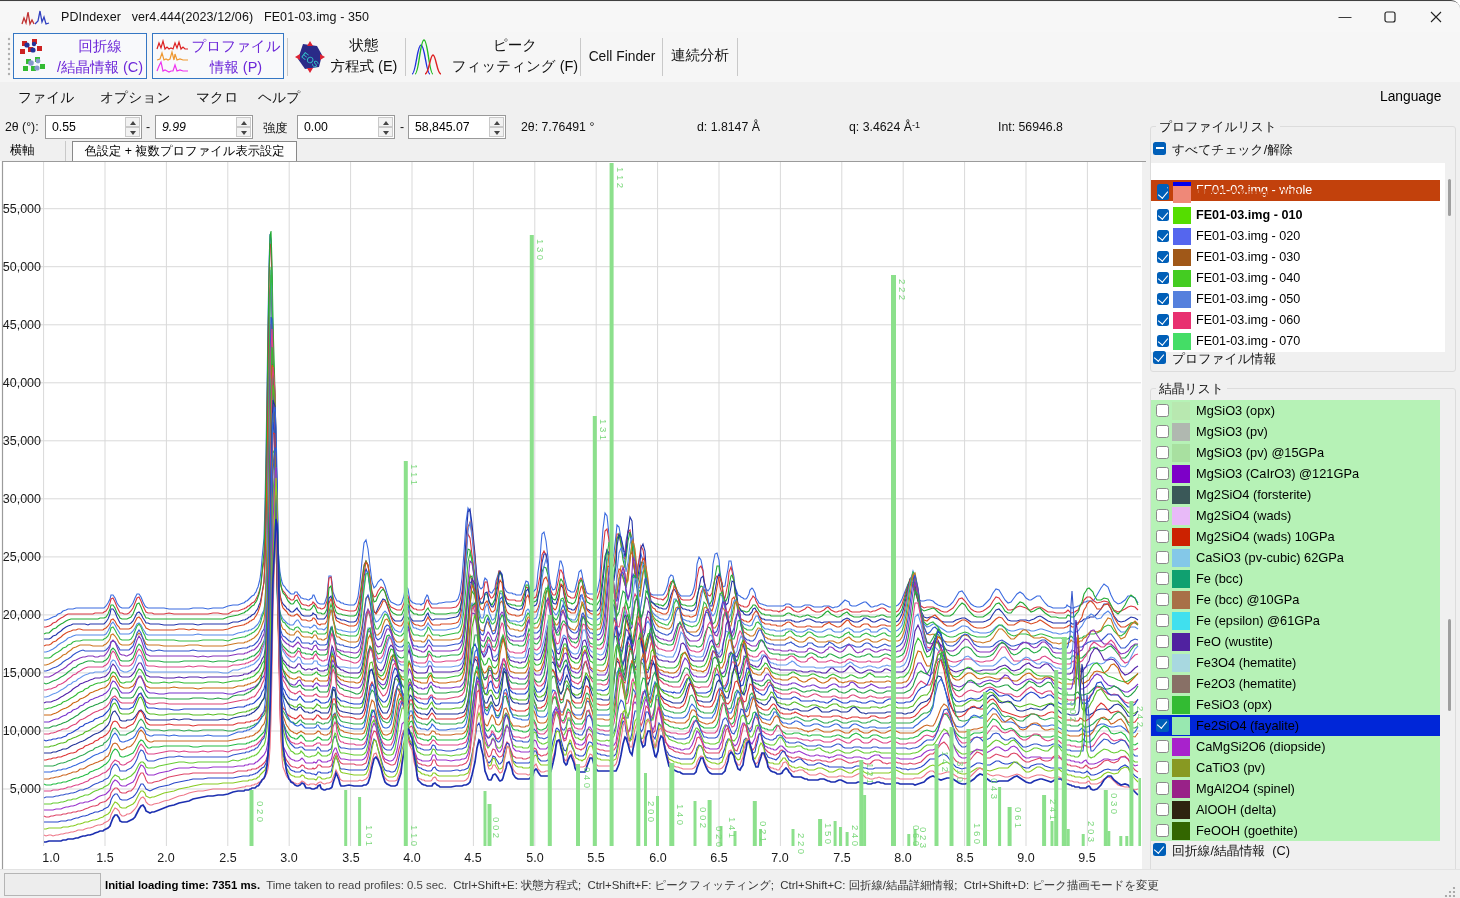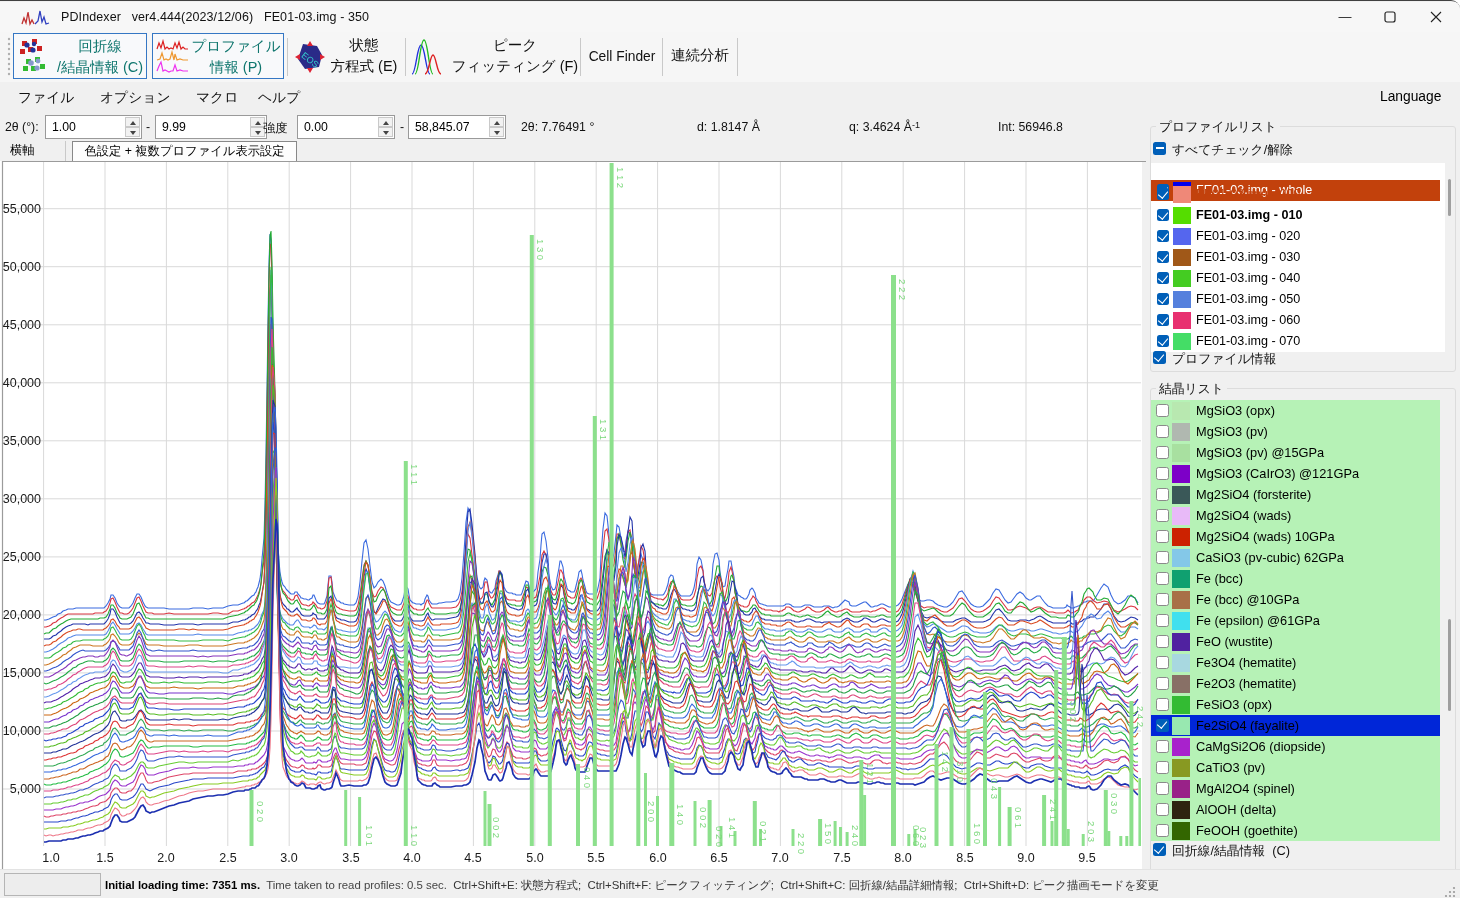--- a/index.html
+++ b/index.html
@@ -11,21 +11,21 @@
   color:#000;
 }
 .abs { position:absolute; }
 
 #titlebar { left:0; top:1px; width:1460px; height:30px; background:#f7f7f7; }
 #titletext { left:61px; top:8px; font-size:12.5px; color:#111; letter-spacing:0.1px; }
 .winbtn { top:0; width:14px; height:30px; font-size:13px; color:#222; text-align:center; line-height:30px; }
 
 #toolbar { left:0; top:31px; width:1460px; height:50px; background:#f6f6f6; }
 .tbtn { top:1px; height:46px; border:1.4px solid #3577c4; background:#f8f9fb; }
-.tbtxt { font-size:14.5px; color:#0f766e; text-align:center; line-height:21px; }
+.tbtxt { font-size:14.5px; color:#6d28d9; text-align:center; line-height:21px; }
 .tsep { top:6px; width:1px; height:38px; background:#c9c9c9; }
 .flat2 { font-size:14.5px; color:#111; text-align:center; line-height:21px; }
 
 #menubar { left:0; top:81px; width:1460px; height:31px; background:#f0f0f0; }
 .menu { top:7px; font-size:13.8px; color:#111; }
 
 #controls { left:0; top:112px; width:1460px; height:28px; background:#f0f0f0; }
 .clabel { top:7px; font-size:12.3px; color:#111; }
 .spin { top:2px; height:24px; background:#fff; border:1px solid #9a9a9a; }
 .spin .val { position:absolute; left:6px; top:4px; font-size:12.3px; }
@@ -172,32 +172,32 @@
     <div class="menu abs" style="left:18px;">ファイル</div>
     <div class="menu abs" style="left:100px;">オプション</div>
     <div class="menu abs" style="left:196px;">マクロ</div>
     <div class="menu abs" style="left:258px;">ヘルプ</div>
     <div class="menu abs" style="left:1380px;color:#000;">Language</div>
   </div>
 
   <div id="controls" class="abs">
     <div class="clabel abs" style="left:5px;">2θ (°):</div>
     <div class="spin abs" style="left:45px;width:97px;">
-        <div class="val">1.00</div>
+        <div class="val">0.55</div>
         <div class="btns">
           <div class="b b1">
             <div class="arr up"></div>
           </div>
           <div class="b b2">
             <div class="arr dn"></div>
           </div>
         </div>
       </div>
     <div class="clabel abs" style="left:146px;">-</div>
-    <div class="spin abs" style="left:155px;width:112px;">
+    <div class="spin abs" style="left:155px;width:98px;font-style:italic;">
         <div class="val">9.99</div>
         <div class="btns">
           <div class="b b1">
             <div class="arr up"></div>
           </div>
           <div class="b b2">
             <div class="arr dn"></div>
           </div>
         </div>
       </div>

